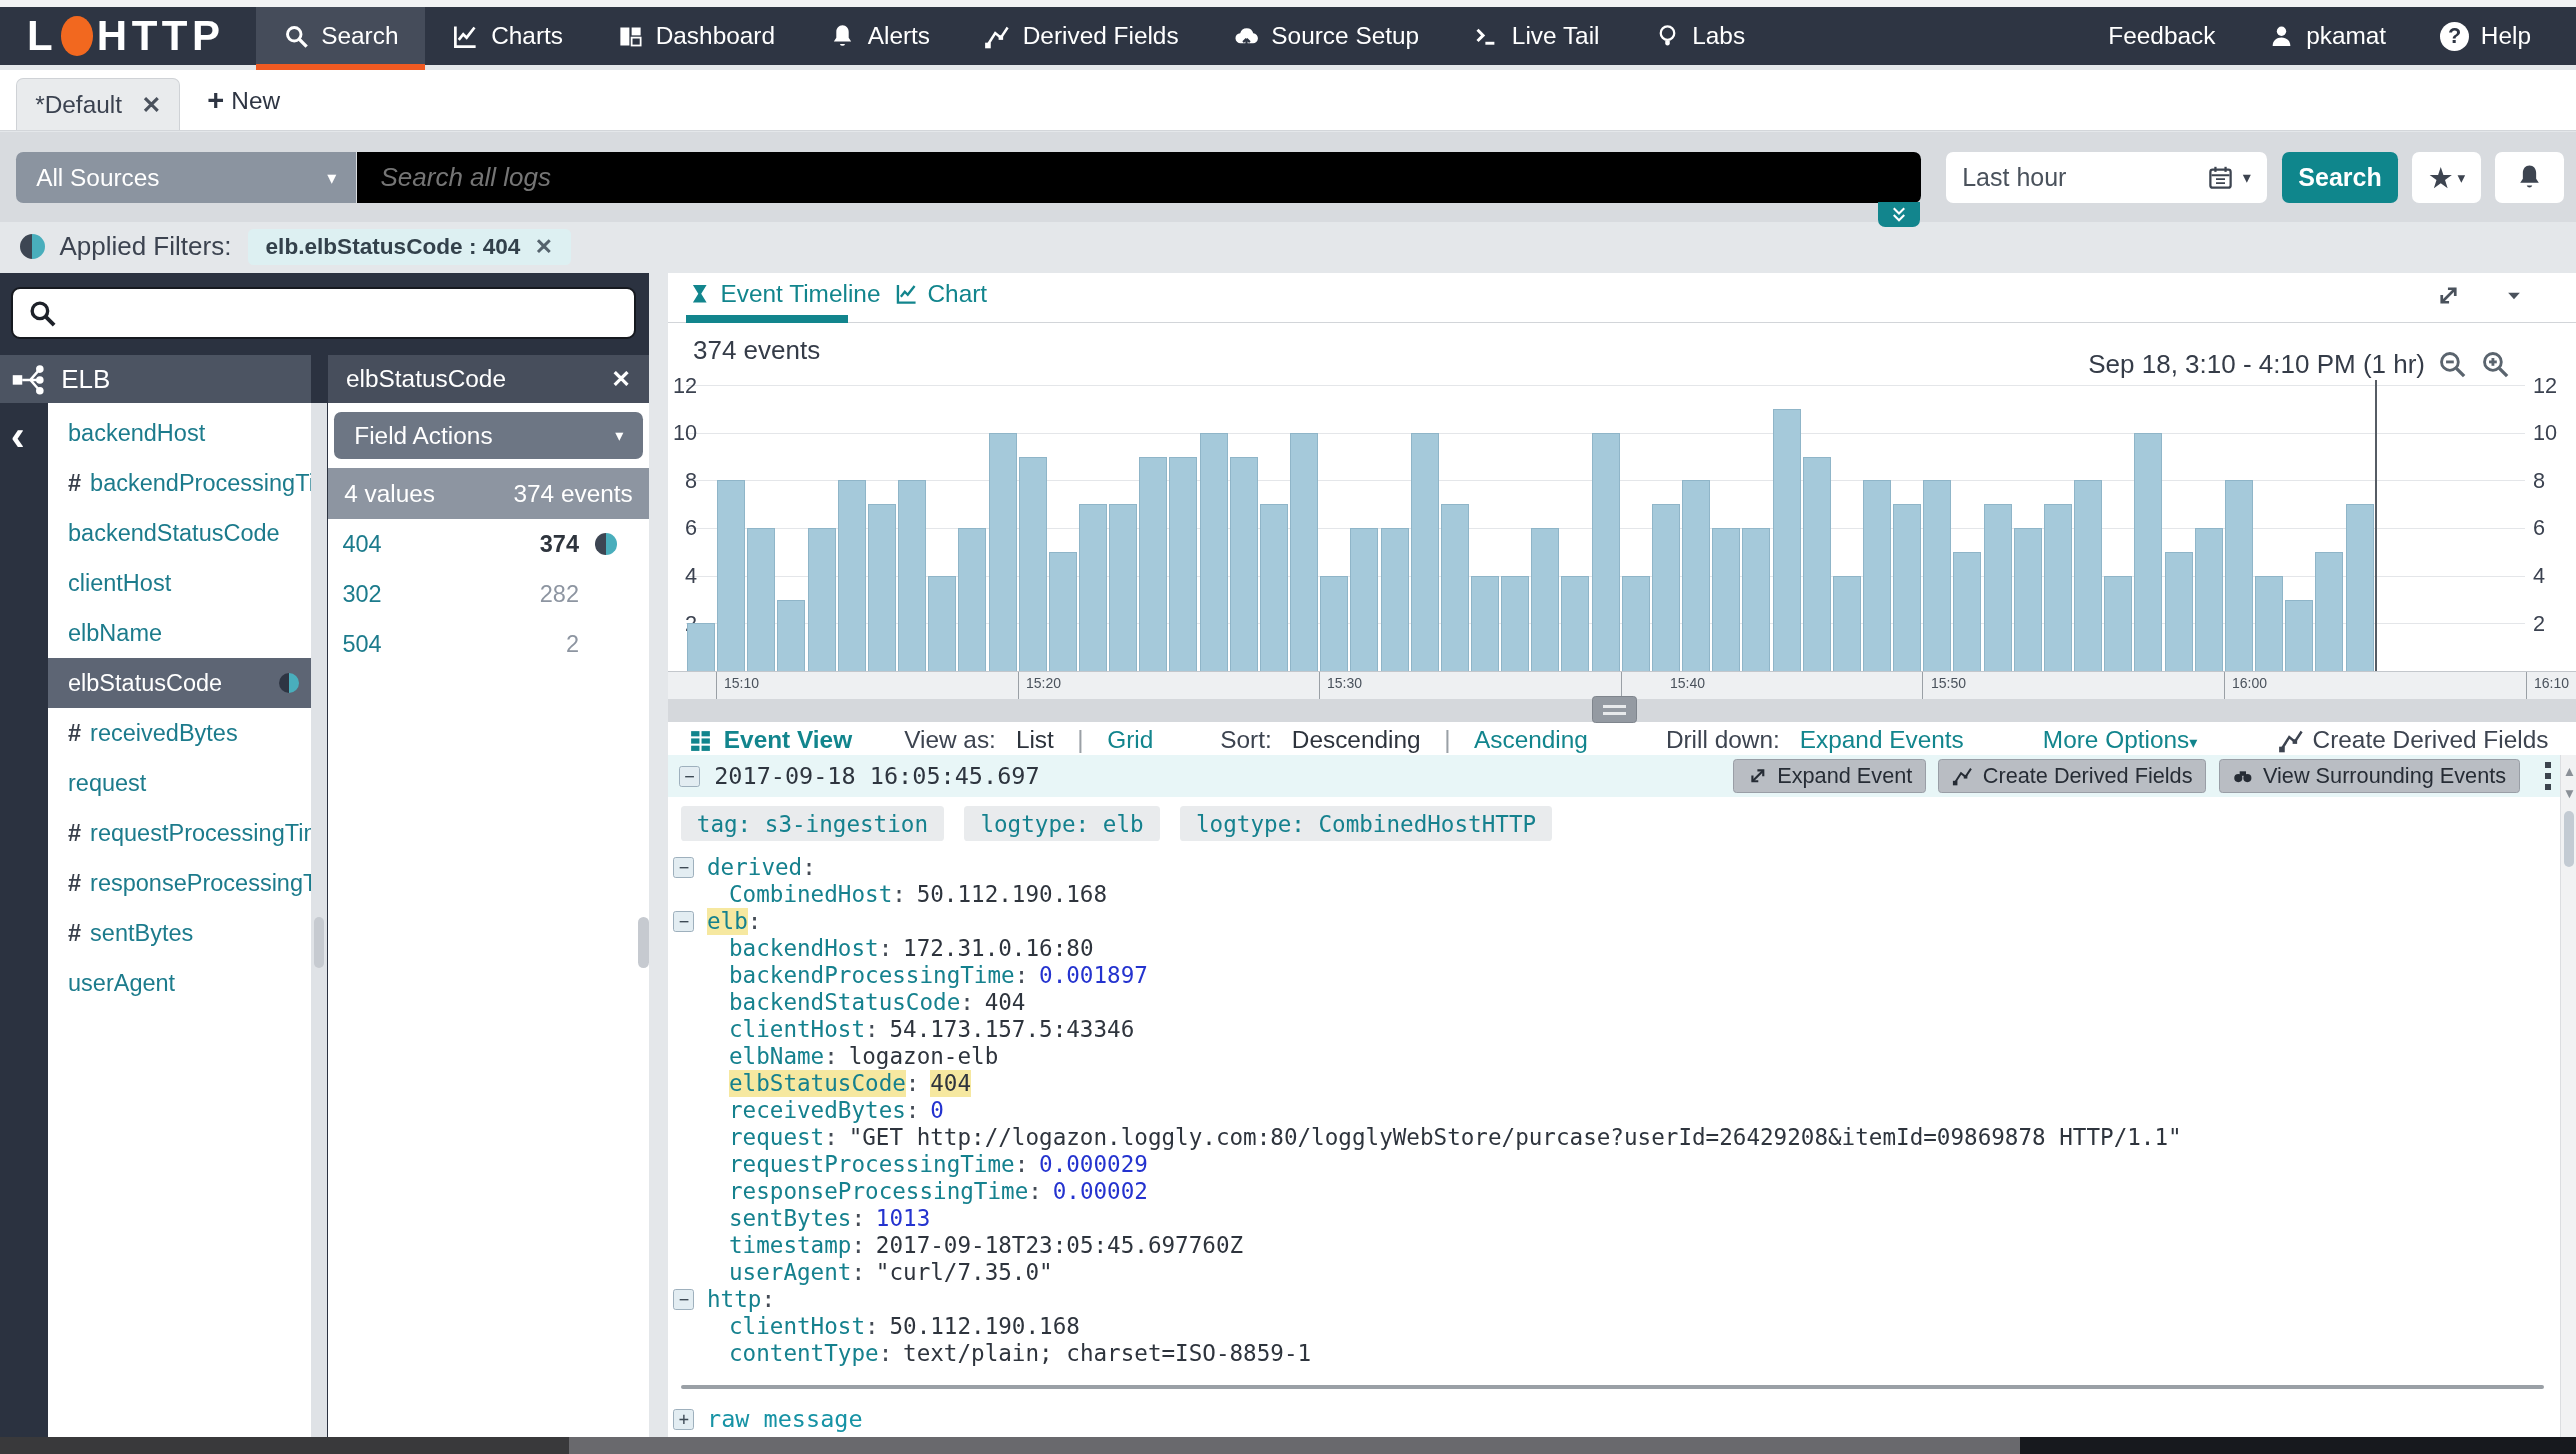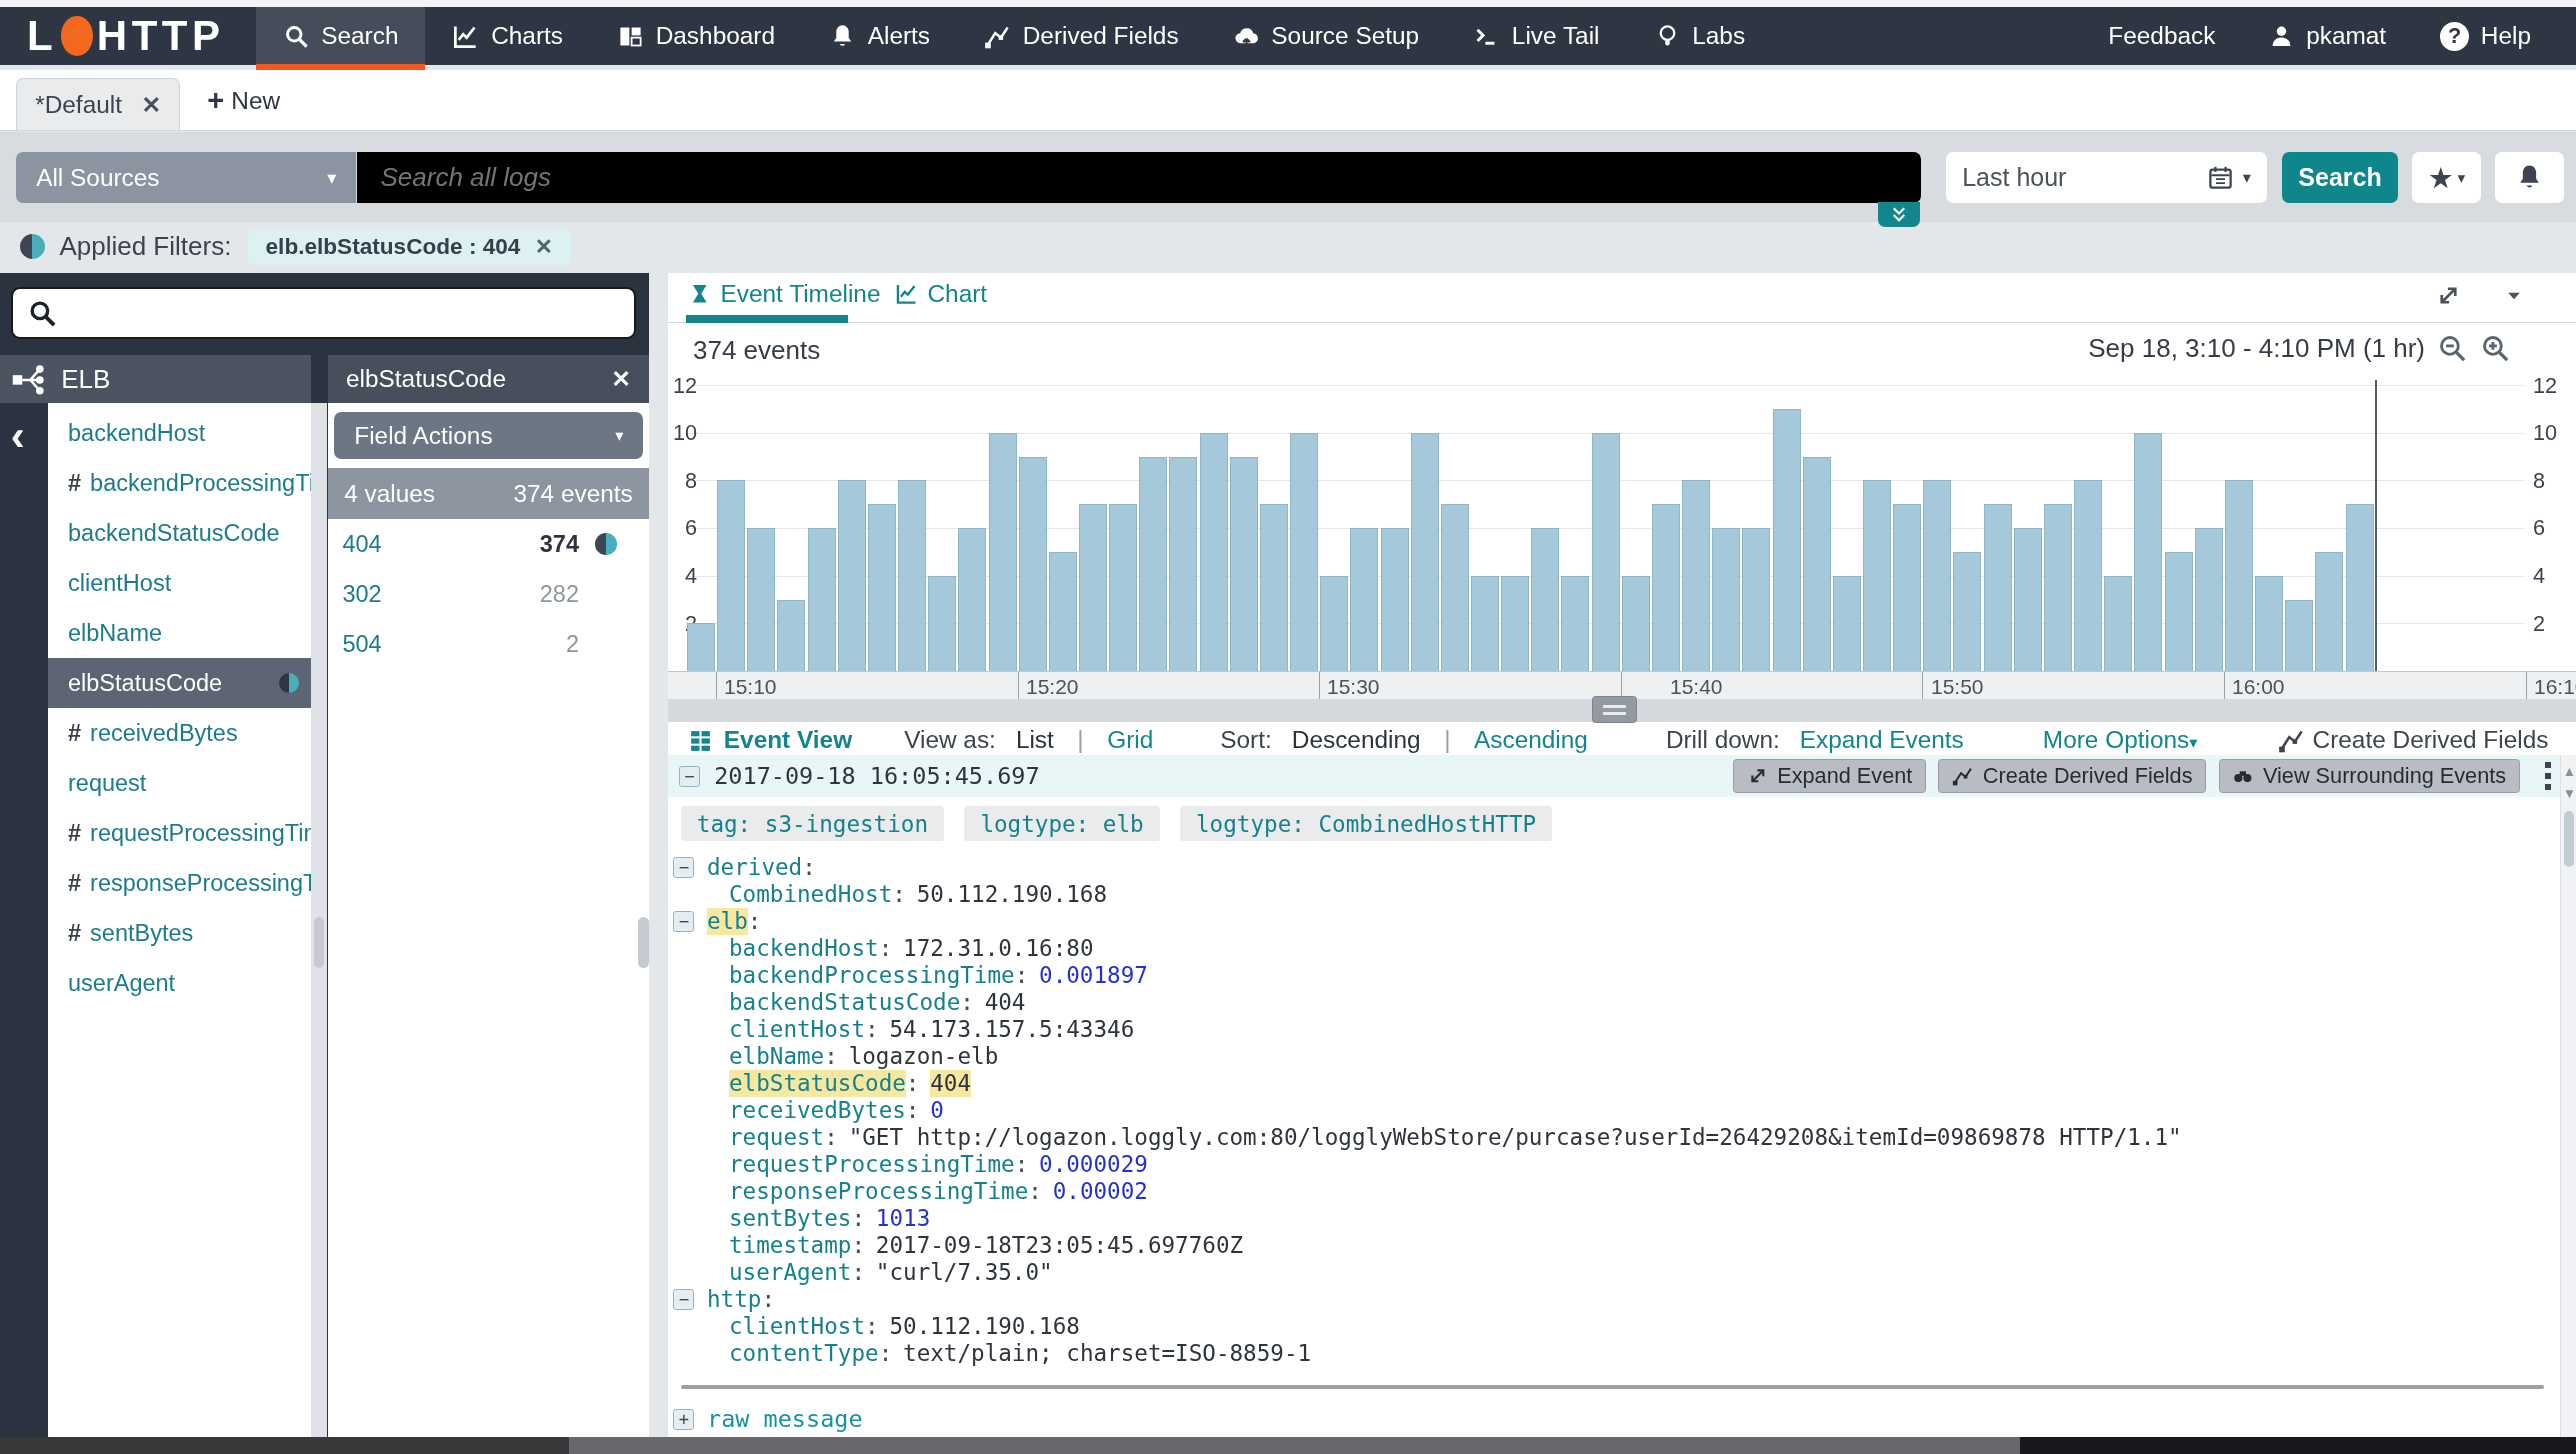--- a/index.html
+++ b/index.html
@@ -88,33 +88,33 @@
   
   .content { top:273px; left:668px; width:1908px; height:1164px; background:#fff; }
   .tl-tabs { position:absolute; top:0; left:0; width:1908px; height:50px; border-bottom:1.8px solid #d2d5d9; }
   .tl-tab { position:absolute; top:7.2px; display:flex; align-items:center; gap:9px; font-size:24.4px; color:#12858d; cursor:pointer; }
   .tl-tab .icon { width:23.5px; height:23.5px; }
   .tl-underline { position:absolute; left:18px; top:42px; width:162px; height:8.1px; background:#12858d; }
   .tl-right { position:absolute; right:52px; top:9px; display:flex; gap:42px; color:#4a525c; align-items:center; }
   .tl-right .icon { width:27px; height:27px; cursor:pointer; }
   .tl-sub { position:absolute; top:51px; left:0; width:1908px; height:47px; }
   .tl-count { position:absolute; left:25px; top:10.8px; font-size:26px; color:#353c48; }
-  .tl-range { position:absolute; right:65px; top:9px; display:flex; align-items:flex-start; gap:12px; font-size:26px; color:#353c48; }
+  .tl-range { position:absolute; right:65px; top:25px; display:flex; align-items:flex-start; gap:12px; font-size:26px; color:#353c48; }
   .tl-range .icon { width:31px; height:31px; color:#5a646e; cursor:pointer; }
 
   .chart { position:absolute; top:102px; left:0; width:1908px; height:299px; }
   .gridline { position:absolute; left:18px; width:1839px; height:0.9px; background:#e4e6e9; }
   .ylab { position:absolute; font-size:21.7px; color:#3b4250; }
   .ylab.l { left:0; width:29px; text-align:right; }
   .ylab.r { left:1865px; width:54px; text-align:left; }
   .bar { position:absolute; background:#a5c9da; border:0.9px solid #8fb5c8; border-bottom:none; }
   .cursorline { position:absolute; width:1.8px; background:#565c64; top:5.4px; height:293px; }
   .xband { position:absolute; top:398px; left:0; width:1908px; height:28px; background:#eef0f2; border-top:0.9px solid #c3c7cc; }
   .xtick { position:absolute; top:0; width:0.9px; height:28px; background:#9aa0a6; }
-  .xlab { position:absolute; top:2.7px; font-size:21px; color:#4a525c; }
+  .xlab { position:absolute; top:2.7px; font-size:14px; color:#4a525c; }
   .hscroll { position:absolute; top:426px; left:0; width:1908px; height:22.6px; background:#d5d8dc; }
   .hhandle { position:absolute; left:924px; top:-2.7px; width:45px; height:27px; background:#949aa2; border-radius:3.6px; border:0.9px solid #7f858d; display:flex; flex-direction:column; align-items:center; justify-content:center; gap:4.5px; cursor:grab; }
   .hhandle i { display:block; width:23.5px; height:2.7px; background:#e8eaec; }
 
   .ev-toolbar { position:absolute; top:449px; left:0; width:1908px; height:36px; display:flex; align-items:center; font-size:24.4px; color:#3d4450; white-space:nowrap; }
   .ev-toolbar .teal { color:#12858d; cursor:pointer; }
   .ev-toolbar .sel { color:#2d333c; cursor:pointer; }
   .ev-toolbar .lbl { color:#3d4450; }
   .ev-toolbar .pipe { color:#9aa0a6; }
   .tb-eventview { display:flex; align-items:center; gap:10.8px; font-weight:bold; color:#12858d; margin-left:20px; cursor:pointer; }

